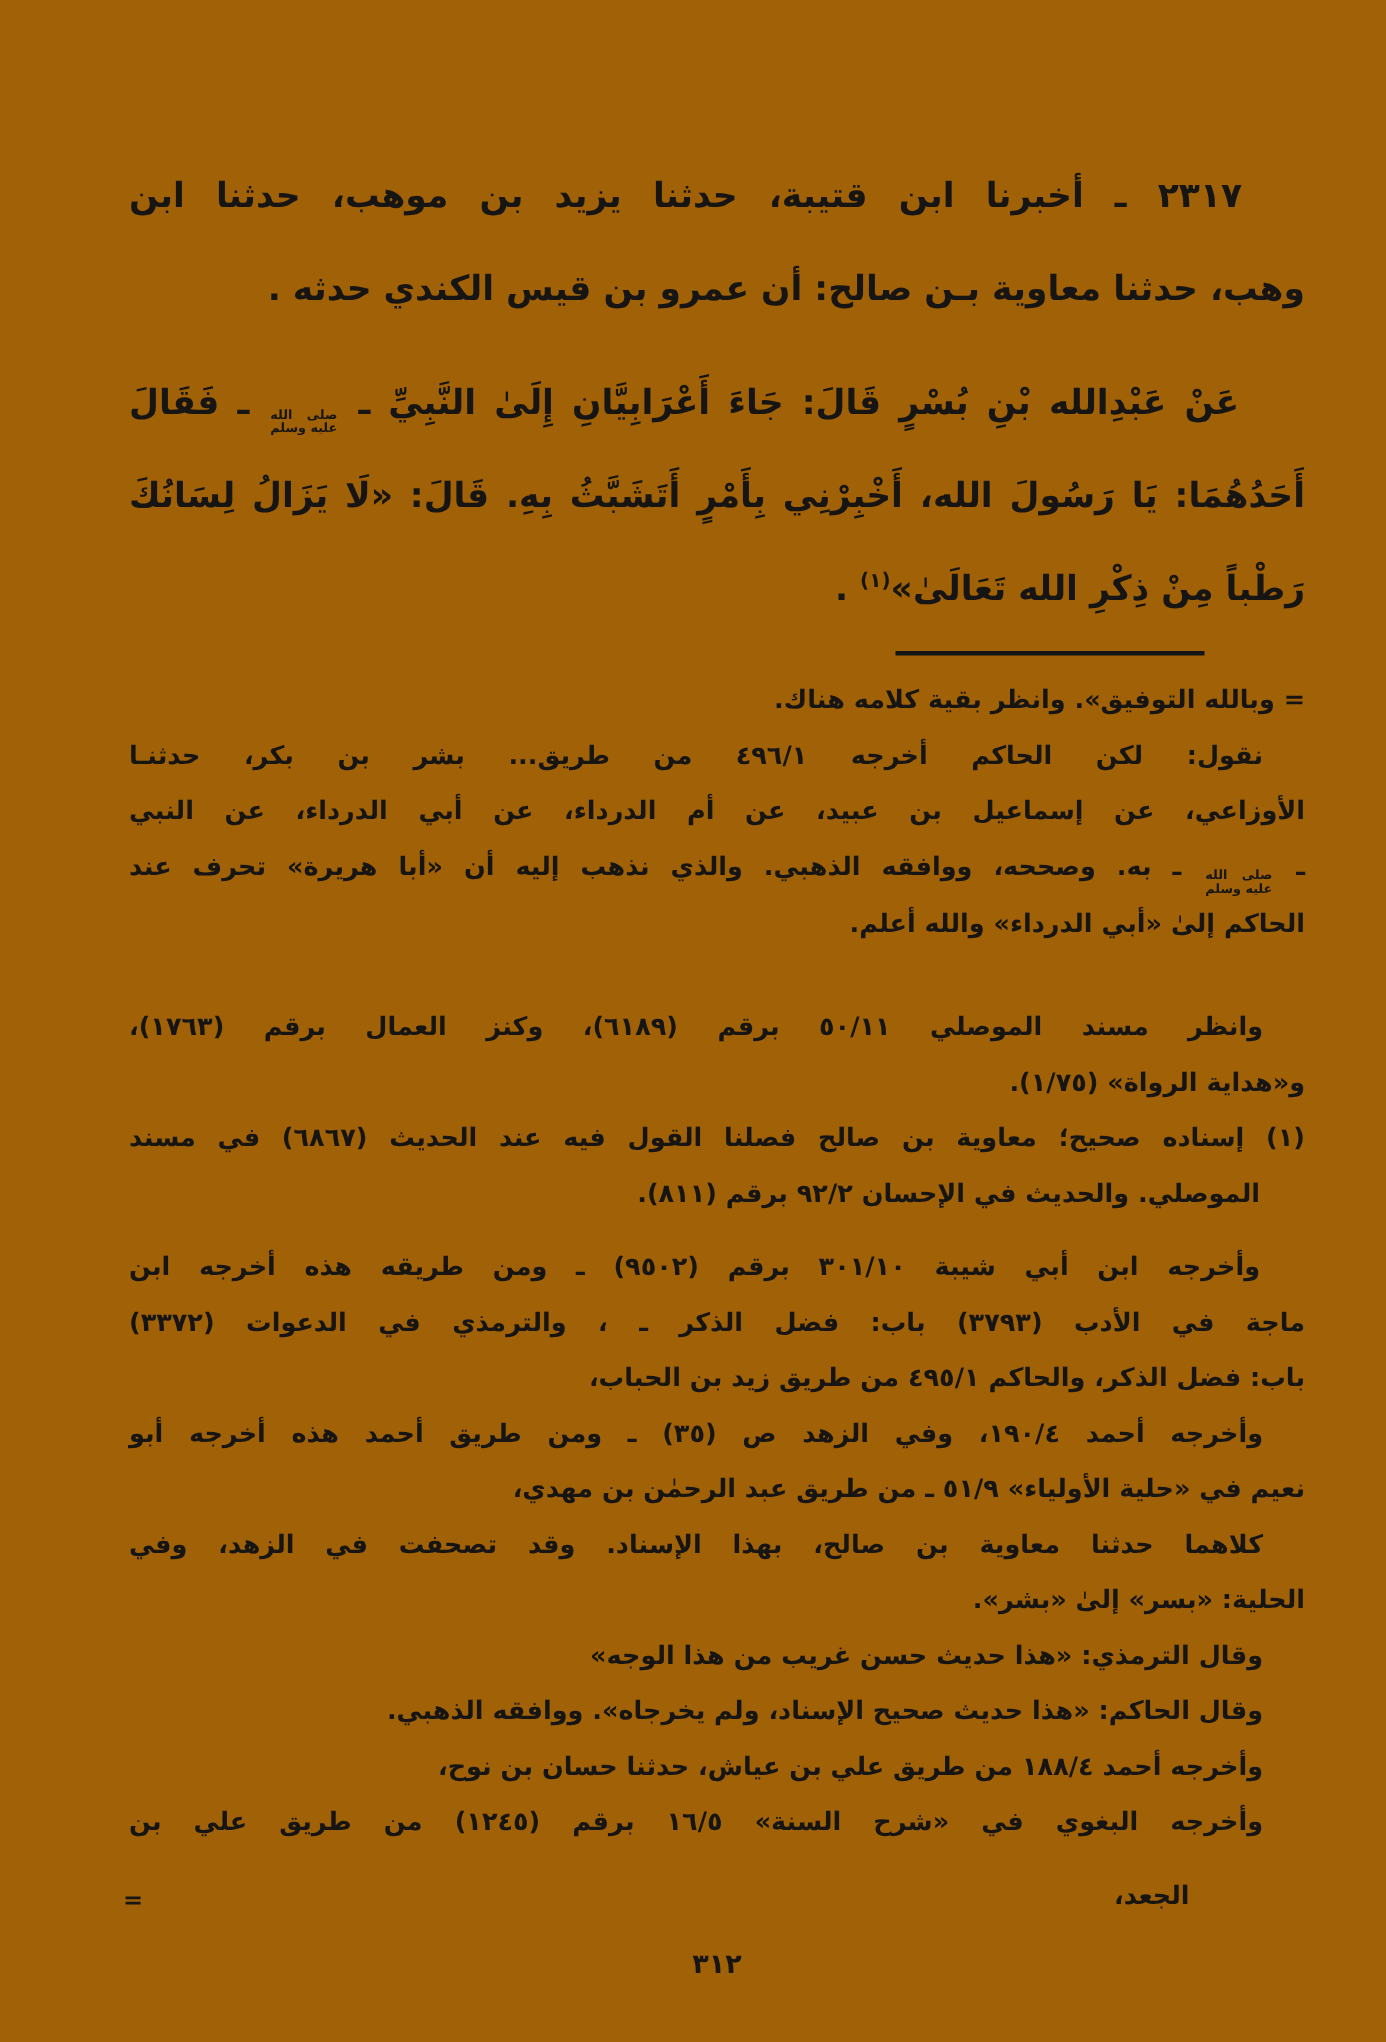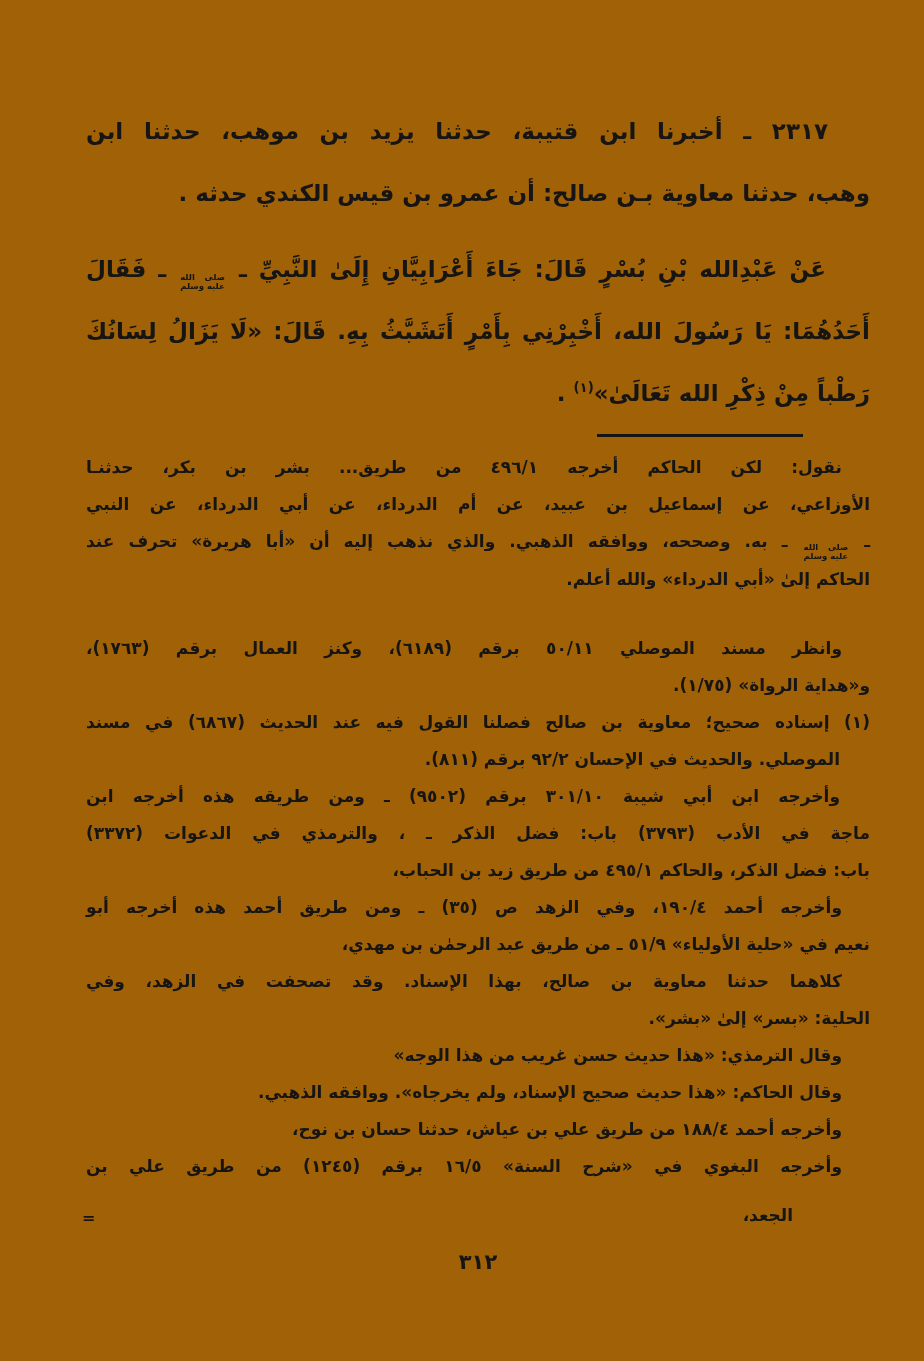--- a/index.html
+++ b/index.html
@@ -17,21 +17,21 @@
   .endline{text-align:right;}
   .fn-rule{width:206px;height:3px;background:#141414;margin:10px 67px 12px auto;}
   .saw{
     display:inline-flex;flex-direction:column;
     font-size:8.5px;line-height:1.05;font-weight:700;vertical-align:-3px;margin:0 2px;
   }
   .saw span{display:block;white-space:nowrap;}
   sup.fnref{font-size:0.58em;vertical-align:super;line-height:0;}
   .leftmark{float:left;font-size:16px;font-weight:700;position:relative;left:-4px;top:2px;}
   .page-number{
-    text-align:center;font-size:21px;font-weight:700;margin-top:16px;letter-spacing:3px;
+    text-align:center;font-size:18px;font-weight:700;margin-top:16px;letter-spacing:3px;
   }
 </style>
 </head>
 <body>
 
 <div class="page">
   <main>
       <div class="para">
         <div class="matn-line just" style="padding-right: 42px;">٢٣١٧ ـ أخبرنا ابن قتيبة، حدثنا يزيد بن موهب، حدثنا ابن</div>
         <div class="matn-line endline">وهب، حدثنا معاوية بـن صالح: أن عمرو بن قيس الكندي حدثه .</div>
@@ -40,32 +40,33 @@
         <div class="matn-line just" style="padding-right: 44px;">عَنْ عَبْدِالله بْنِ بُسْرٍ قَالَ: جَاءَ أَعْرَابِيَّانِ إِلَىٰ النَّبِيِّ ـ <span class="saw">
             <span>صلى الله</span>
             <span>عليه وسلم</span>
           </span> ـ فَقَالَ</div>
         <div class="matn-line just">أَحَدُهُمَا: يَا رَسُولَ الله، أَخْبِرْنِي بِأَمْرٍ أَتَشَبَّثُ بِهِ. قَالَ: «لَا يَزَالُ لِسَانُكَ</div>
         <div class="matn-line endline">رَطْباً مِنْ ذِكْرِ الله تَعَالَىٰ»<sup class="fnref">(١)</sup> .</div>
       </div>
     </main>
   <div class="fn-rule"></div>
   <section>
+      <div class="fn-line endline">= وبالله التوفيق». وانظر بقية كلامه هناك.</div>
       <div class="fn-line just" style="padding-right: 28px;">نقول: لكن الحاكم أخرجه ٤٩٦/١ من طريق... بشر بن بكر، حدثنـا</div>
       <div class="fn-line just">الأوزاعي، عن إسماعيل بن عبيد، عن أم الدرداء، عن أبي الدرداء، عن النبي</div>
       <div class="fn-line just">ـ <span class="saw">
           <span>صلى الله</span>
           <span>عليه وسلم</span>
         </span> ـ به. وصححه، ووافقه الذهبي. والذي نذهب إليه أن «أبا هريرة» تحرف عند</div>
       <div class="fn-line endline">الحاكم إلىٰ «أبي الدرداء» والله أعلم.</div>
       <div class="fn-line just" style="padding-right: 28px; margin-top: 32px;">وانظر مسند الموصلي ٥٠/١١ برقم (٦١٨٩)، وكنز العمال برقم (١٧٦٣)،</div>
       <div class="fn-line endline">و«هداية الرواة» (١/٧٥).</div>
       <div class="fn-line just">(١) إسناده صحيح؛ معاوية بن صالح فصلنا القول فيه عند الحديث (٦٨٦٧) في مسند</div>
       <div class="fn-line endline" style="padding-right: 30px;">الموصلي. والحديث في الإحسان ٩٢/٢ برقم (٨١١).</div>
-      <div class="fn-line just" style="padding-right: 30px;">وأخرجه ابن أبي شيبة ٣٠١/١٠ برقم (٩٥٠٢) ـ ومن طريقه هذه أخرجه ابن</div>
+      <div class="fn-line just" style="padding-right: 30px; margin-top: 12px;">وأخرجه ابن أبي شيبة ٣٠١/١٠ برقم (٩٥٠٢) ـ ومن طريقه هذه أخرجه ابن</div>
       <div class="fn-line just">ماجة في الأدب (٣٧٩٣) باب: فضل الذكر ـ ، والترمذي في الدعوات (٣٣٧٢)</div>
       <div class="fn-line endline">باب: فضل الذكر، والحاكم ٤٩٥/١ من طريق زيد بن الحباب،</div>
       <div class="fn-line just" style="padding-right: 28px;">وأخرجه أحمد ١٩٠/٤، وفي الزهد ص (٣٥) ـ ومن طريق أحمد هذه أخرجه أبو</div>
       <div class="fn-line endline">نعيم في «حلية الأولياء» ٥١/٩ ـ من طريق عبد الرحمٰن بن مهدي،</div>
       <div class="fn-line just" style="padding-right: 28px;">كلاهما حدثنا معاوية بن صالح، بهذا الإسناد. وقد تصحفت في الزهد، وفي</div>
       <div class="fn-line endline">الحلية: «بسر» إلىٰ «بشر».</div>
       <div class="fn-line endline" style="padding-right: 28px;">وقال الترمذي: «هذا حديث حسن غريب من هذا الوجه»</div>
       <div class="fn-line endline" style="padding-right: 28px;">وقال الحاكم: «هذا حديث صحيح الإسناد، ولم يخرجاه». ووافقه الذهبي.</div>
       <div class="fn-line endline" style="padding-right: 28px; text-align: right;">وأخرجه أحمد ١٨٨/٤ من طريق علي بن عياش، حدثنا حسان بن نوح،</div>
       <div class="fn-line just" style="padding-right: 28px;">وأخرجه البغوي في «شرح السنة» ١٦/٥ برقم (١٢٤٥) من طريق علي بن</div>

